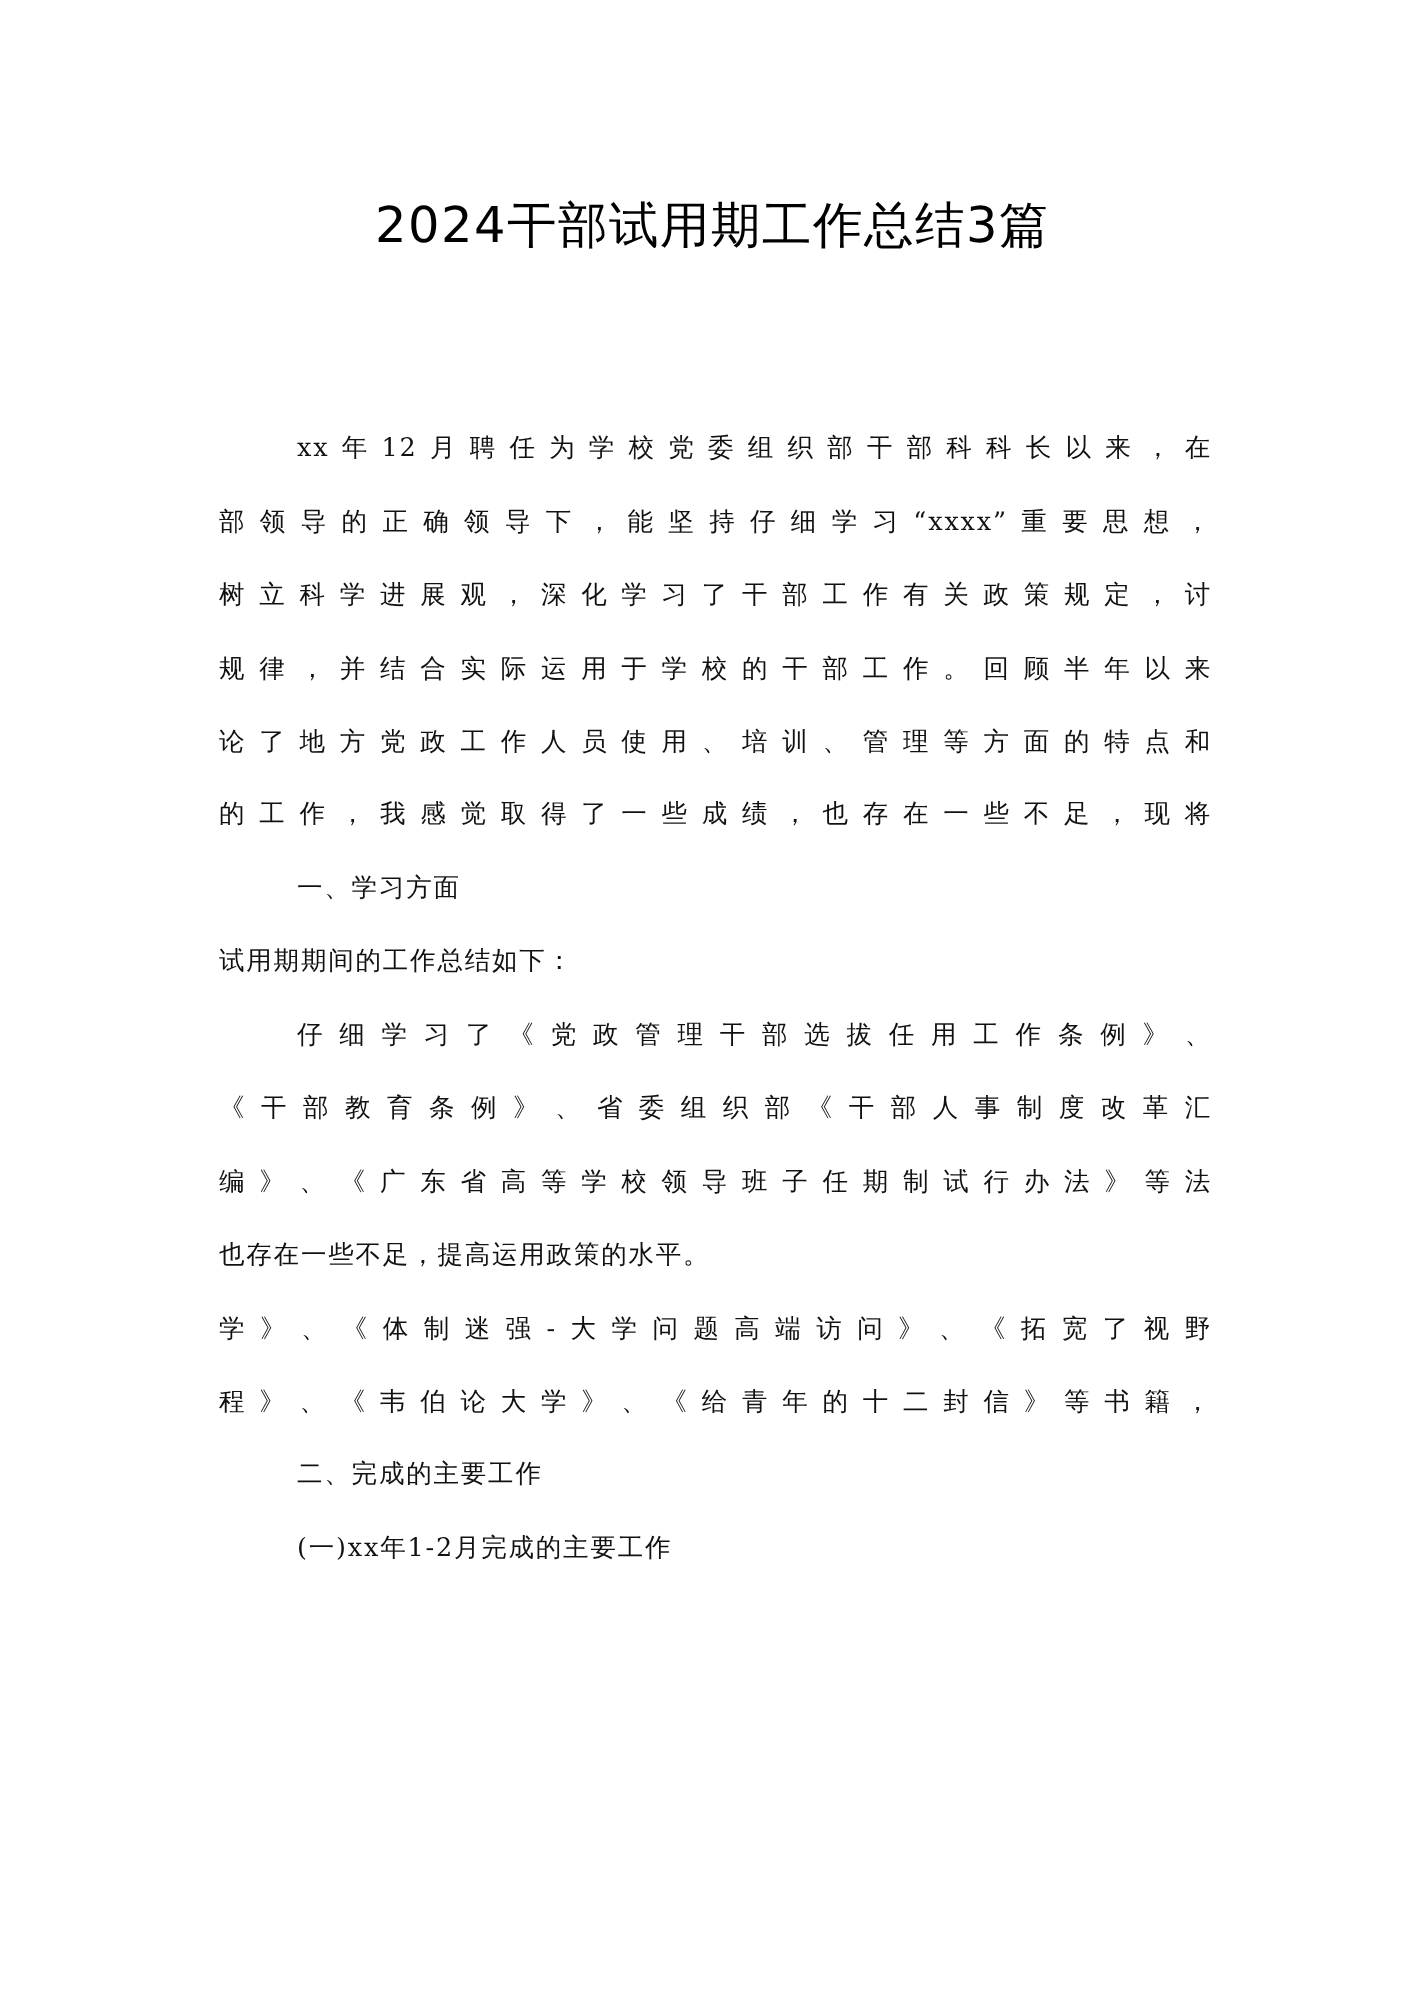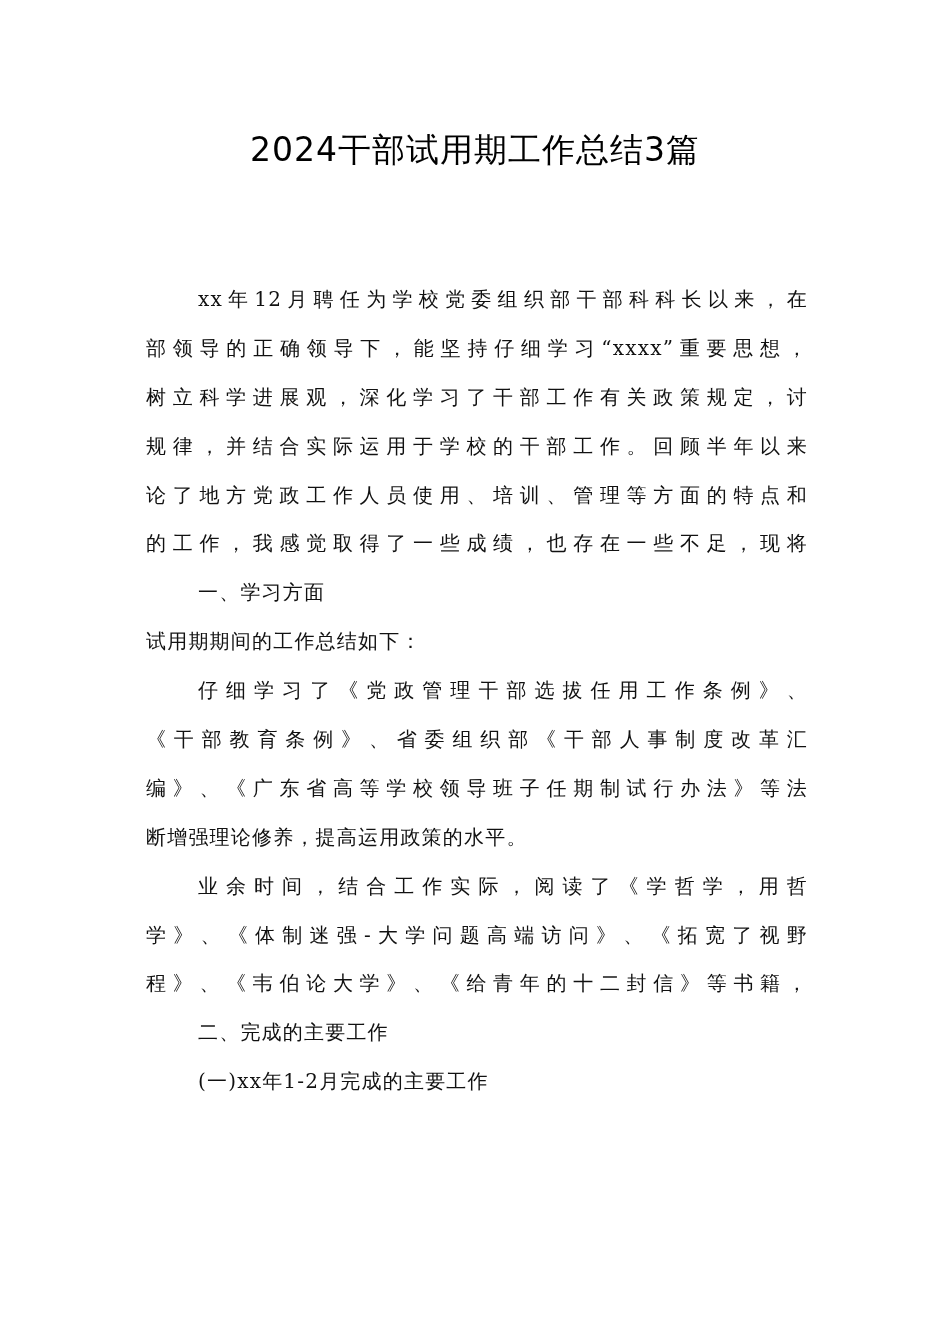--- a/index.html
+++ b/index.html
@@ -3,21 +3,21 @@
 <meta charset="utf-8">
 <style>
   html, body { margin: 0; padding: 0; background: #ffffff; }
   body { width: 950px; height: 1344px; position: relative; overflow: hidden;
          font-family: "DejaVu Serif", "Liberation Serif", serif; color: #111; }
   .page { position: absolute; left: 0; top: 0; width: 950px; height: 1024px; background: #fff; }
   .title { position: absolute; left: 0; width: 950px; top: 126px; text-align: center;
            font-family: "DejaVu Sans", "Liberation Sans", sans-serif; font-size: 33px;
            letter-spacing: 1px; color: #000; line-height: 48px; }
   .body { position: absolute; left: 146px; top: 275px; width: 662px; }
-  .line { height: 48.9px; line-height: 48.9px; font-size: 20px; white-space: nowrap;
+  .line { height: 48.9px; line-height: 48.9px; font-size: 17px; white-space: nowrap;
           letter-spacing: 1.2px; color: #111; }
   .indent { padding-left: 52px; }
   .just { text-align: justify; text-align-last: justify; }
 </style>
 </head>
 <body>
 
 <div class="page">
   <div class="title">2024干部试用期工作总结3篇</div>
 
@@ -26,20 +26,19 @@
     <div class="line just">部领导的正确领导下，能坚持仔细学习“xxxx”重要思想，</div>
     <div class="line just">树立科学进展观，深化学习了干部工作有关政策规定，讨</div>
     <div class="line just">规律，并结合实际运用于学校的干部工作。回顾半年以来</div>
     <div class="line just">论了地方党政工作人员使用、培训、管理等方面的特点和</div>
     <div class="line just">的工作，我感觉取得了一些成绩，也存在一些不足，现将</div>
     <div class="line indent">一、学习方面</div>
     <div class="line">试用期期间的工作总结如下：</div>
     <div class="line indent just">仔细学习了《党政管理干部选拔任用工作条例》、</div>
     <div class="line just">《干部教育条例》、省委组织部《干部人事制度改革汇</div>
     <div class="line just">编》、《广东省高等学校领导班子任期制试行办法》等法</div>
-    <div class="line">断增强理论修养，提高运用政策的水平。</div>
-    <div class="line indent just">业余时间，结合工作实际，阅读了《学哲学，用哲</div>
+    <div class="line">也存在一些不足，提高运用政策的水平。</div>
     <div class="line just">学》、《体制迷强-大学问题高端访问》、《拓宽了视野</div>
     <div class="line just">程》、《韦伯论大学》、《给青年的十二封信》等书籍，</div>
     <div class="line indent">二、完成的主要工作</div>
     <div class="line indent">(一)xx年1-2月完成的主要工作</div>
   </div>
 </div>
 
 </body></html>

